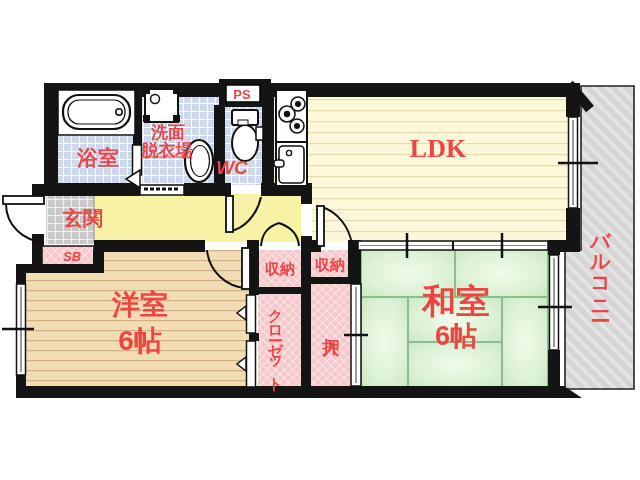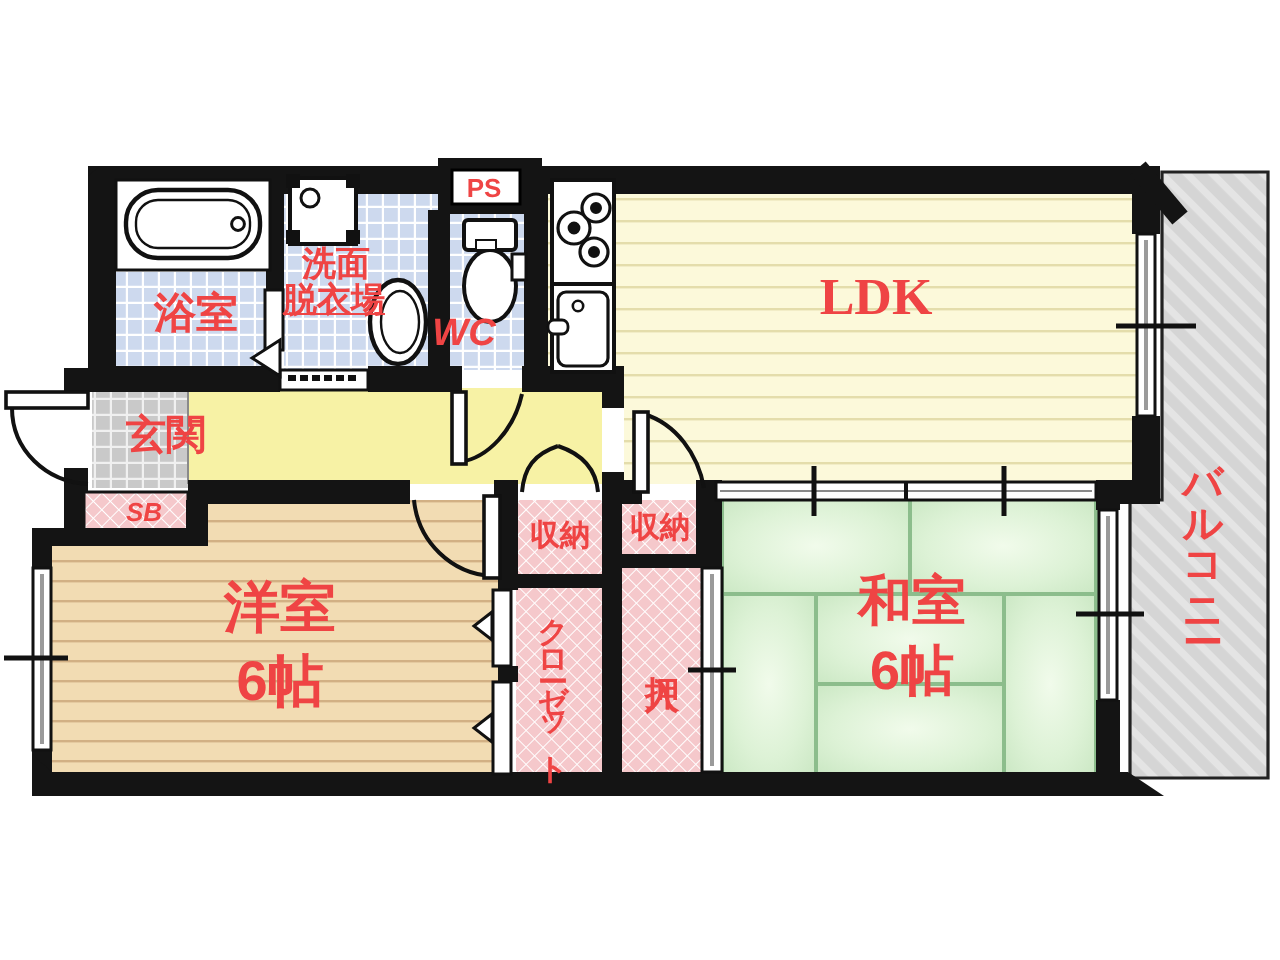--- a/index.html
+++ b/index.html
@@ -265,20 +265,20 @@
 <div class="lbl" style="left:98px;top:157px;font-size:21px;">浴室</div>
 <div class="lbl" style="left:168px;top:132px;font-size:17px;">洗面</div>
 <div class="lbl" style="left:167px;top:150px;font-size:17px;text-decoration:underline;">脱衣場</div>
 <div class="lbl it" style="left:232px;top:167px;font-size:19px;">WC</div>
 <div class="lbl" style="left:242px;top:94px;font-size:13px;">PS</div>
 <div class="lbl" style="left:438px;top:149px;font-size:26px;font-family:Liberation Serif, serif;">LDK</div>
 <div class="lbl" style="left:51px;top:218px;font-size:20px;margin-left:32px;">玄関</div>
 <div class="lbl it" style="left:72px;top:256px;font-size:13px;">SB</div>
 <div class="lbl" style="left:140px;top:305px;font-size:28px;font-family:Liberation Serif, serif;">洋室</div>
 <div class="lbl" style="left:140px;top:341px;font-size:28px;">6帖</div>
-<div class="lbl" style="left:456px;top:301px;font-size:27px;">和室</div>
+<div class="lbl" style="left:456px;top:301px;font-size:34px;">和室</div>
 <div class="lbl" style="left:456px;top:336px;font-size:27px;">6帖</div>
 <div class="lbl" style="left:280px;top:268px;font-size:15px;">収納</div>
 <div class="lbl" style="left:330px;top:264px;font-size:15px;">収納</div>
 <div class="lbl lbl-v" style="left:276px;top:341px;font-size:15px;">クローゼット</div>
 <div class="lbl lbl-v" style="left:331px;top:325px;font-size:17px;">押入</div>
 <div class="lbl lbl-v" style="left:601px;top:264px;font-size:20px;">バルコニー</div>
 </div>
 
 </body></html>

